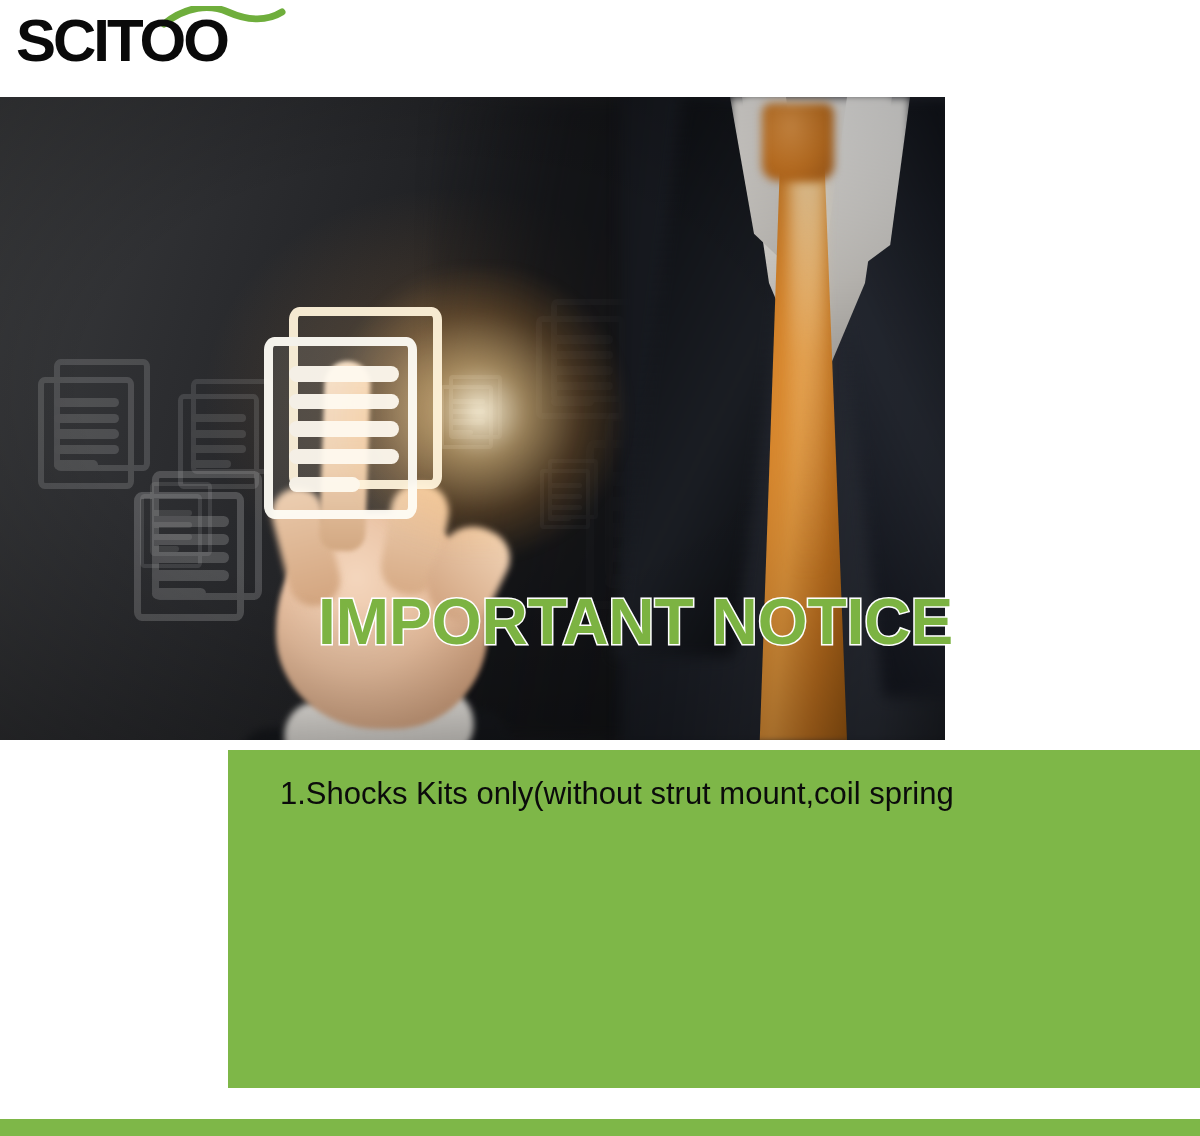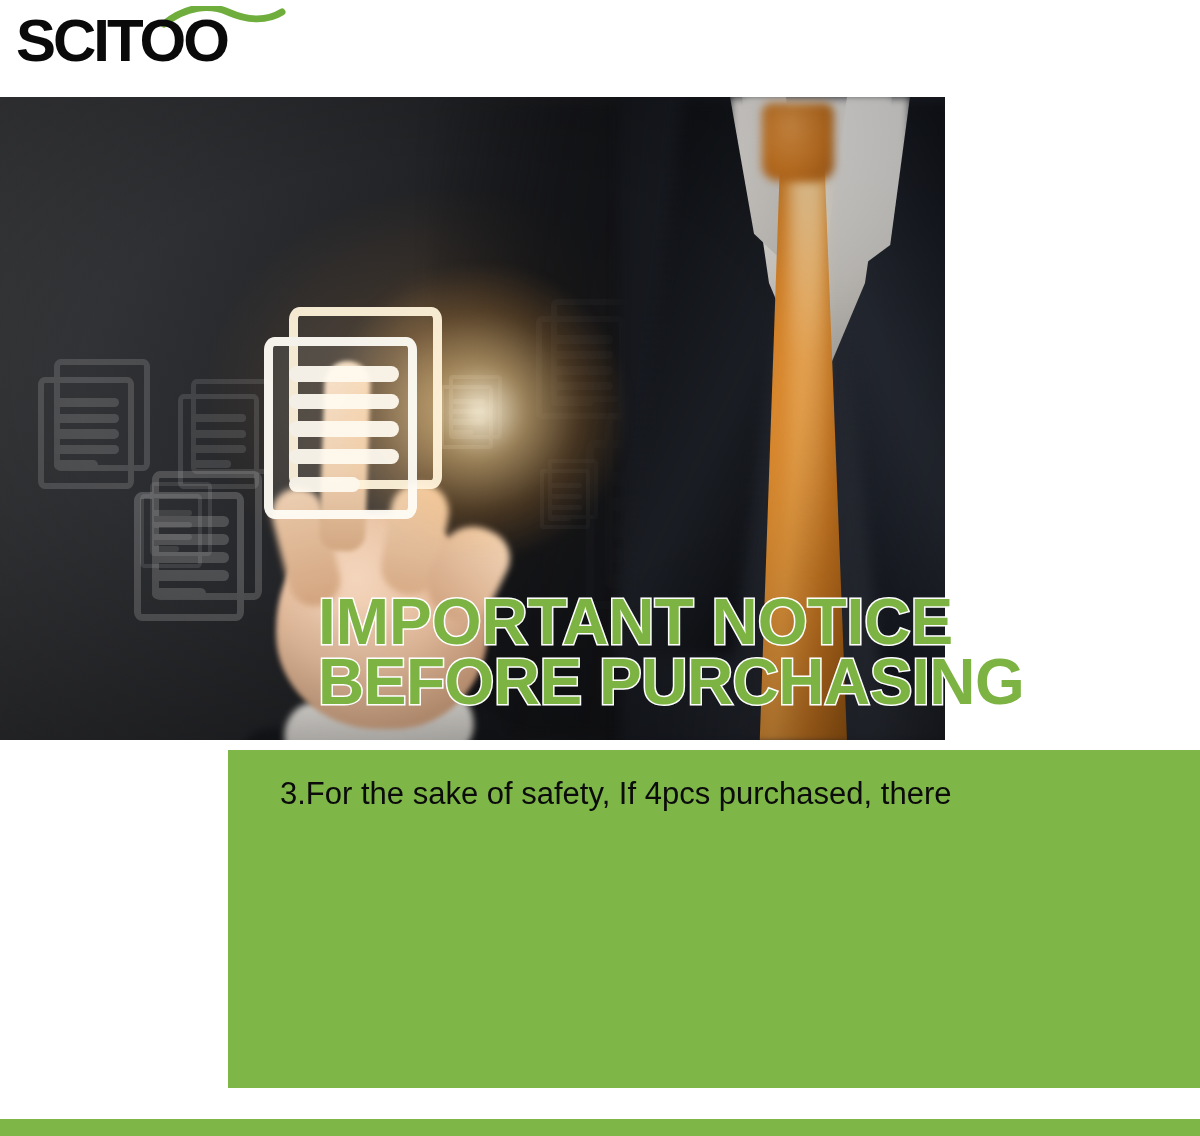--- a/index.html
+++ b/index.html
@@ -357,20 +357,19 @@
     <div class="line" style="top:67%; width:62%; background:#fffaf0;"></div>
     <div class="line" style="top:80%; width:40%; background:#fffaf0;"></div>
   </div>
 
   <div class="glow-core"></div>
   <div class="vignette"></div>
 </div>
 
 <div id="notice-headline">
   <div class="hl-1">IMPORTANT NOTICE</div>
-  <div class="hl-2">BEFORE PURCHASING</div>
 </div>
 
 <div id="notice-box">
-  <div class="notice-line">3.For the sake of safety, If 4pcs purchased, there</div>
+  <div class="notice-line">1.Shocks Kits only(without strut mount,coil spring</div>
 </div>
 
 <div id="bottom-bar"></div>
 
 </body></html>

